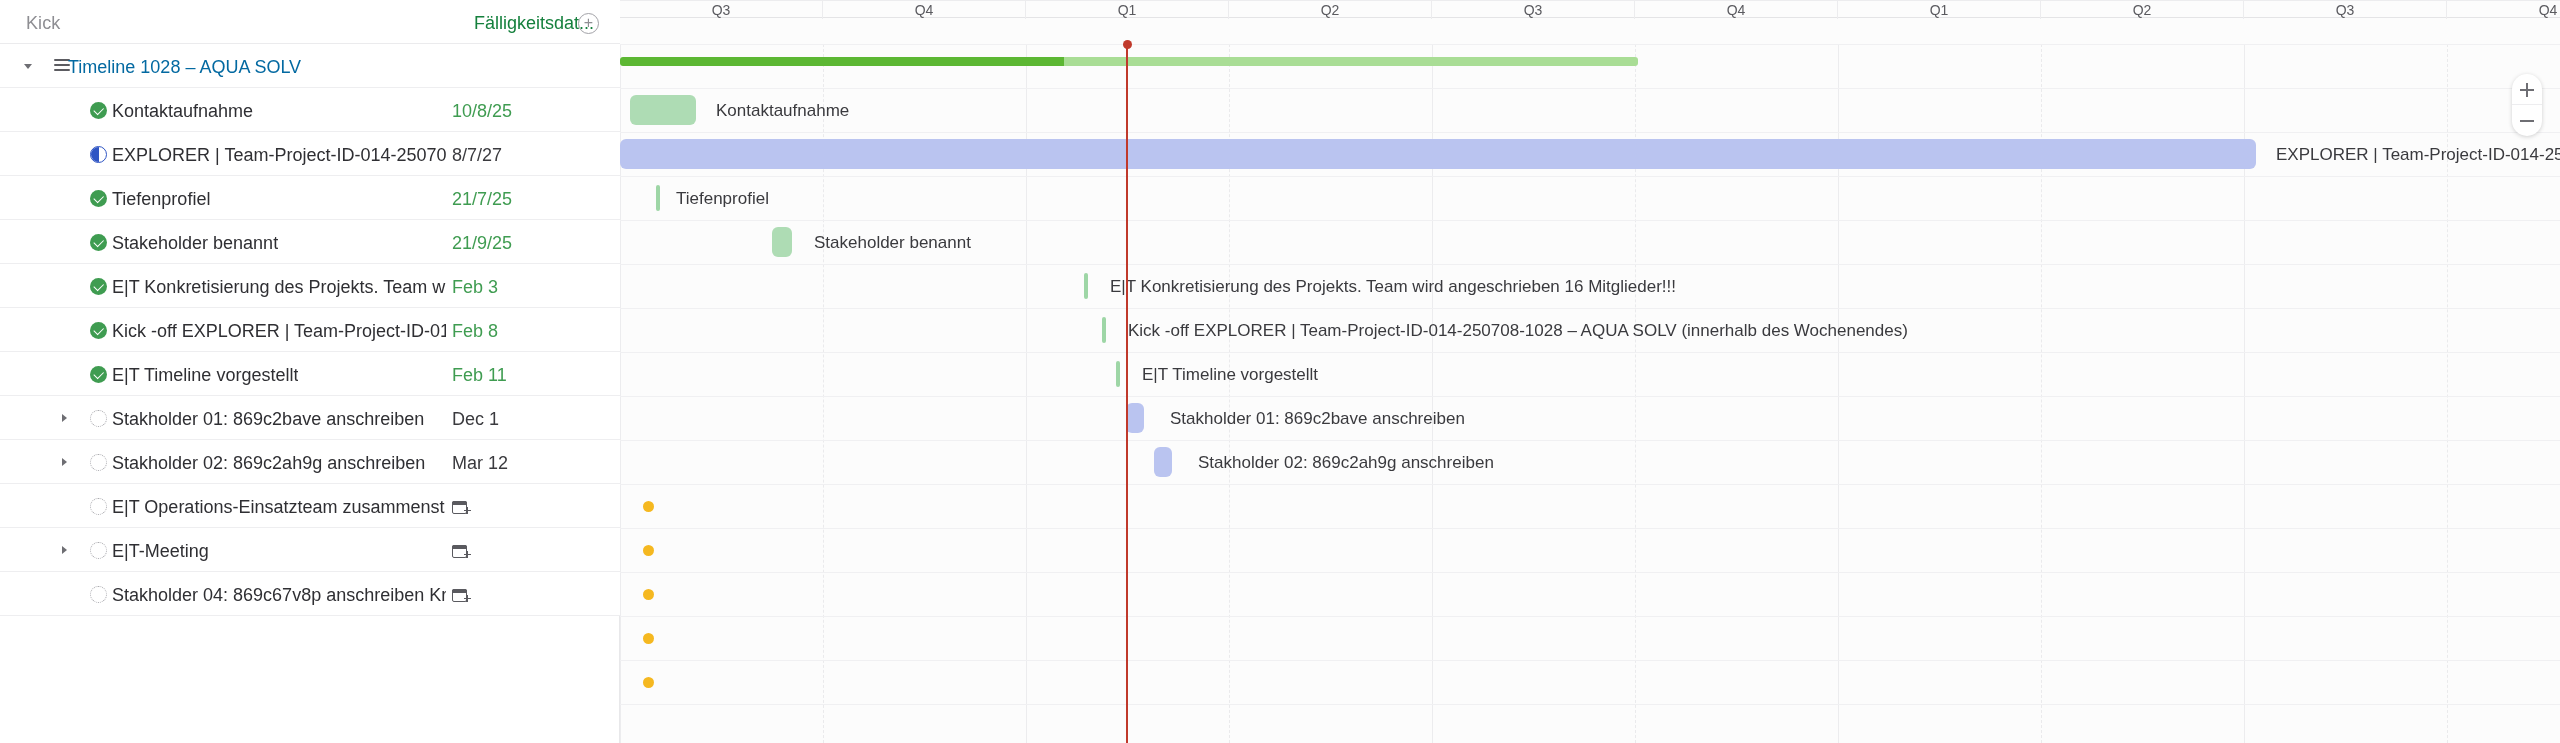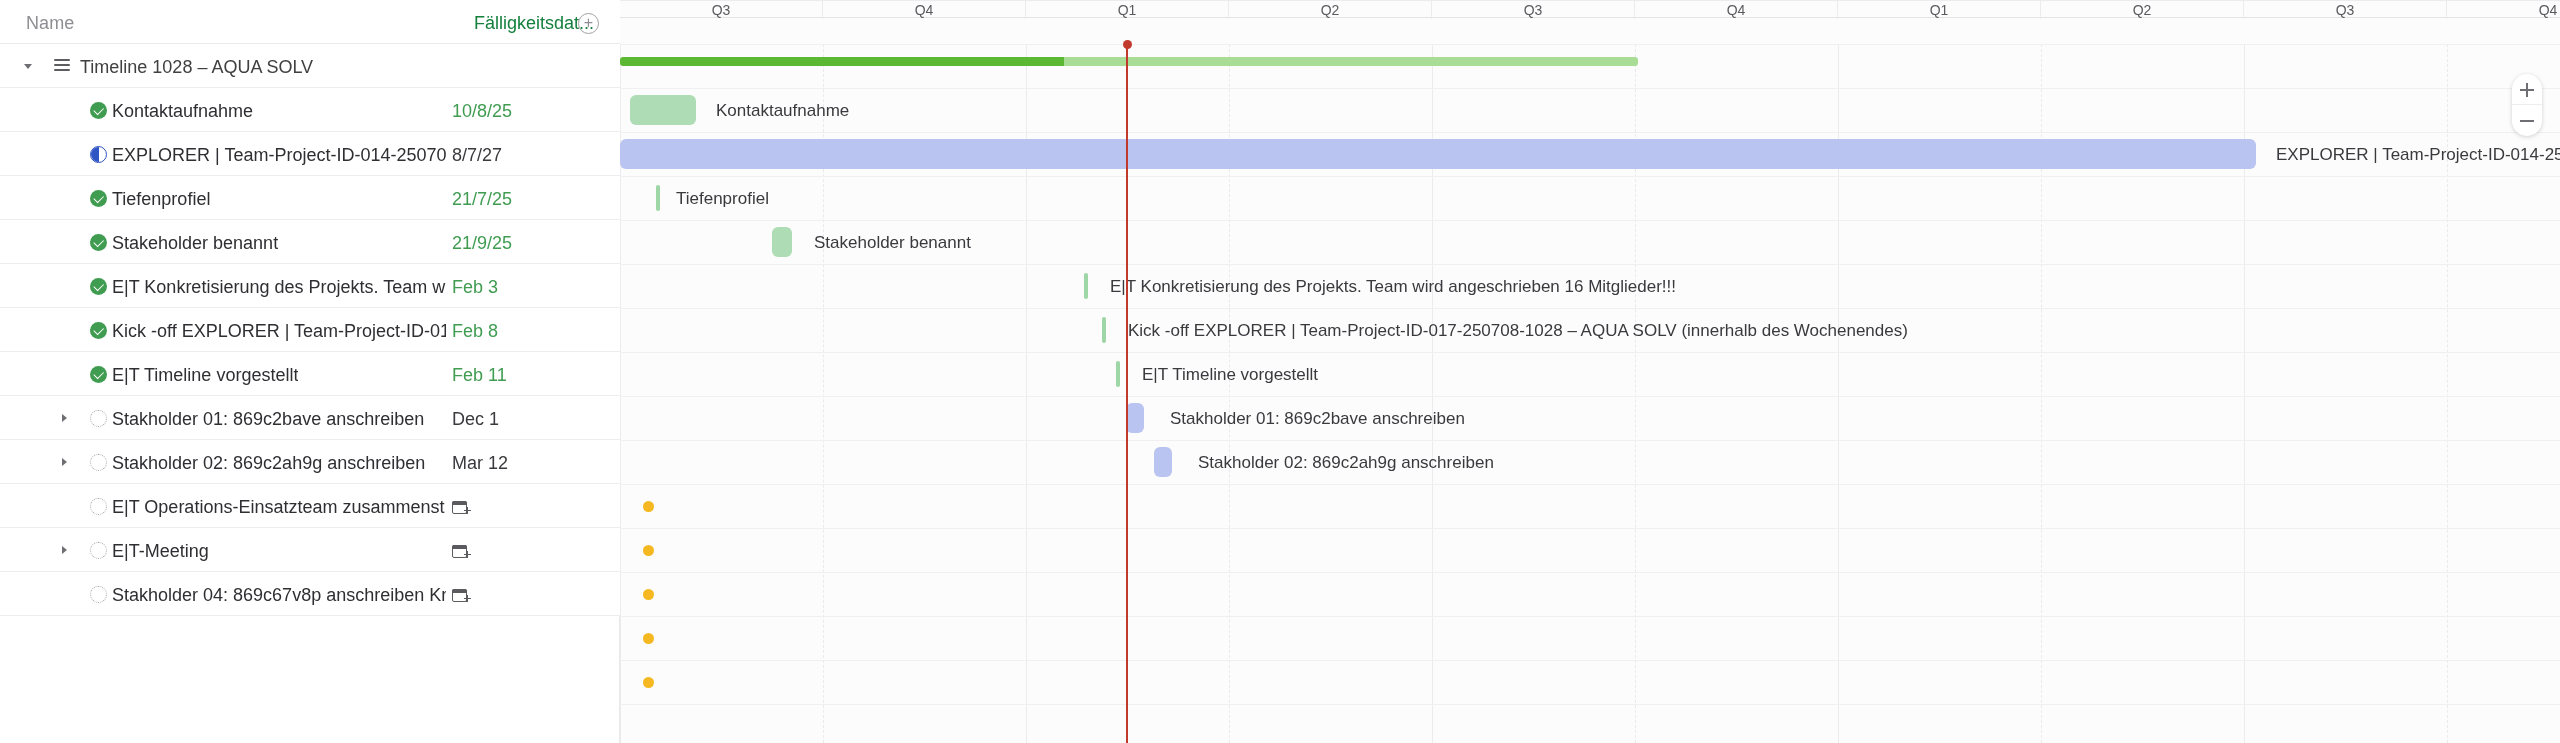--- a/index.html
+++ b/index.html
@@ -92,22 +92,22 @@
   }
   .status.todo {
     border-radius: 50%; border: 1.7px dotted #a8a8ad; background: #fff;
   }
 
   .task-name {
     position: absolute; top: 13px; font-size: 18px; color: #2f2f33;
     white-space: nowrap; overflow: hidden;
   }
   .group-name {
-    position: absolute; left: 80px; top: 13px;
-    font-size: 18px; color: #404040; white-space: nowrap;
+    position: absolute; left: 68px; top: 13px;
+    font-size: 18px; color: #0369a1; white-space: nowrap;
   }
   .due {
     position: absolute; left: 452px; top: 13px;
     font-size: 18px; white-space: nowrap;
   }
   .due.green { color: #3f9c51; }
   .due.dark  { color: #3a3a3e; }
 
   .cal-icon {
     position: absolute; left: 452px; top: 14px; width: 18px; height: 18px;
@@ -202,21 +202,21 @@
     background: #6e6e73;
   }
 </style>
 </head>
 <body>
 
 <div id="app">
 
   <div id="left-panel">
     <div id="left-header">
-      <div class="lh-name">Name</div>
+      <div class="lh-name">Kick</div>
       <div class="lh-due">Fälligkeitsdat...</div>
       <div class="lh-add">+</div>
     </div>
     <div id="left-rows">
         <div class="row group">
           <div class="caret open" style="left:20px">
             <i></i>
           </div>
           <div class="listicon">
             <span></span>
@@ -361,21 +361,21 @@
         <div class="bar-label" style="left: 96px; top: 101px;">Kontaktaufnahme</div>
         <div class="bar blue" style="left: 0px; width: 1636px; top: 139px; height: 30px;"></div>
         <div class="bar-label" style="left: 1656px; top: 145px;">EXPLORER | Team-Project-ID-014-250708-10</div>
         <div class="bar milestone" style="left: 36px; width: 4px; top: 185px; height: 26px;"></div>
         <div class="bar-label" style="left: 56px; top: 189px;">Tiefenprofiel</div>
         <div class="bar green" style="left: 152px; width: 20px; top: 227px; height: 30px;"></div>
         <div class="bar-label" style="left: 194px; top: 233px;">Stakeholder benannt</div>
         <div class="bar milestone" style="left: 464px; width: 4px; top: 273px; height: 26px;"></div>
         <div class="bar-label" style="left: 490px; top: 277px;">E|T Konkretisierung des Projekts. Team wird angeschrieben 16 Mitglieder!!!</div>
         <div class="bar milestone" style="left: 482px; width: 4px; top: 317px; height: 26px;"></div>
-        <div class="bar-label" style="left: 508px; top: 321px;">Kick -off EXPLORER | Team-Project-ID-017-250708-1028 – AQUA SOLV (innerhalb des Wochenendes)</div>
+        <div class="bar-label" style="left: 508px; top: 321px;">Kick -off EXPLORER | Team-Project-ID-014-250708-1028 – AQUA SOLV (innerhalb des Wochenendes)</div>
         <div class="bar milestone" style="left: 496px; width: 4px; top: 361px; height: 26px;"></div>
         <div class="bar-label" style="left: 522px; top: 365px;">E|T Timeline vorgestellt</div>
         <div class="bar blue" style="left: 506px; width: 18px; top: 403px; height: 30px;"></div>
         <div class="bar-label" style="left: 550px; top: 409px;">Stakholder 01: 869c2bave anschreiben</div>
         <div class="bar blue" style="left: 534px; width: 18px; top: 447px; height: 30px;"></div>
         <div class="bar-label" style="left: 578px; top: 453px;">Stakholder 02: 869c2ah9g anschreiben</div>
         <div class="dot" style="left: 23px; top: 500.5px;"></div>
         <div class="dot" style="left: 23px; top: 544.5px;"></div>
         <div class="dot" style="left: 23px; top: 588.5px;"></div>
         <div class="dot" style="left: 23px; top: 632.5px;"></div>

